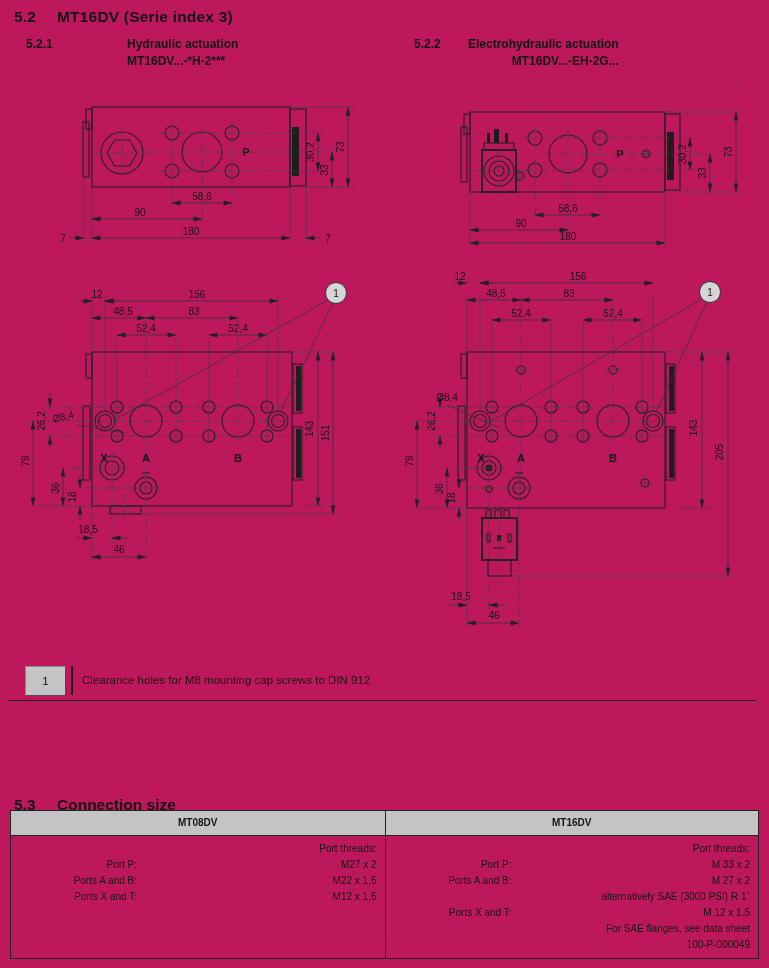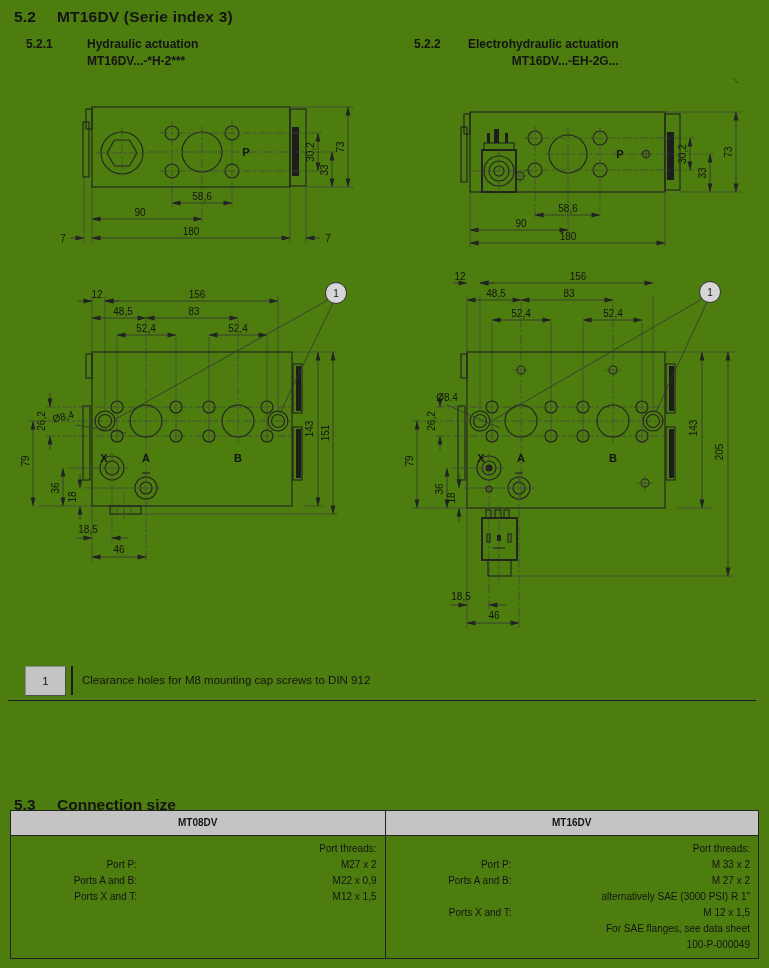--- a/index.html
+++ b/index.html
@@ -1,24 +1,24 @@
 <!DOCTYPE html>
 <html><head>
 <meta charset="utf-8">
 <style>
   html,body{margin:0;padding:0;background:#fff;}
-  .page{position:relative;width:769px;height:968px;background:#4d7c0f;
+  .page{position:relative;width:769px;height:968px;background:#be185d;
         font-family:"Liberation Sans",sans-serif;color:#141414;overflow:hidden;}
   .h1{position:absolute;left:14px;top:8px;font-size:15.5px;font-weight:bold;letter-spacing:.2px;}
   .h1 .num{display:inline-block;width:43px;}
   .sub{position:absolute;top:36px;font-size:12px;font-weight:bold;line-height:17px;}
   .sub .num{position:absolute;left:12px;top:0;}
   .sub .txt{display:block;}
   .sub-left{left:14px;}
-  .sub-left .txt{margin-left:28px;padding-left:45px;}
+  .sub-left .txt{margin-left:68px;padding-left:45px;}
   .sub-right{left:402px;}
   .sub-right .txt{margin-left:66px;text-align:right;}
   svg.drawings{position:absolute;left:0;top:60px;width:769px;height:600px;}
   svg text{font-family:"Liberation Sans",sans-serif;font-size:10px;fill:#141414;}
   svg text.port{font-size:11px;font-weight:bold;}
   svg text.balloon-txt{font-size:10px;}
   .ol{fill:none;stroke:#222;stroke-width:1.1;}
   .hv{fill:none;stroke:#222;stroke-width:1.9;}
   .dl{fill:none;stroke:#333;stroke-width:0.8;}
   .xl{fill:none;stroke:#444;stroke-width:0.7;}
@@ -428,21 +428,21 @@
     </div>
     <div class="tbody">
       <div class="tcol">
         <div class="trow full">Port threads:</div>
         <div class="trow">
           <span>Port P:</span>
           <span>M27 x 2</span>
         </div>
         <div class="trow">
           <span>Ports A and B:</span>
-          <span>M22 x 0,9</span>
+          <span>M22 x 1,5</span>
         </div>
         <div class="trow">
           <span>Ports X and T:</span>
           <span>M12 x 1,5</span>
         </div>
       </div>
       <div class="tcol right">
         <div class="trow full">Port threads:</div>
         <div class="trow">
           <span>Port P:</span>

